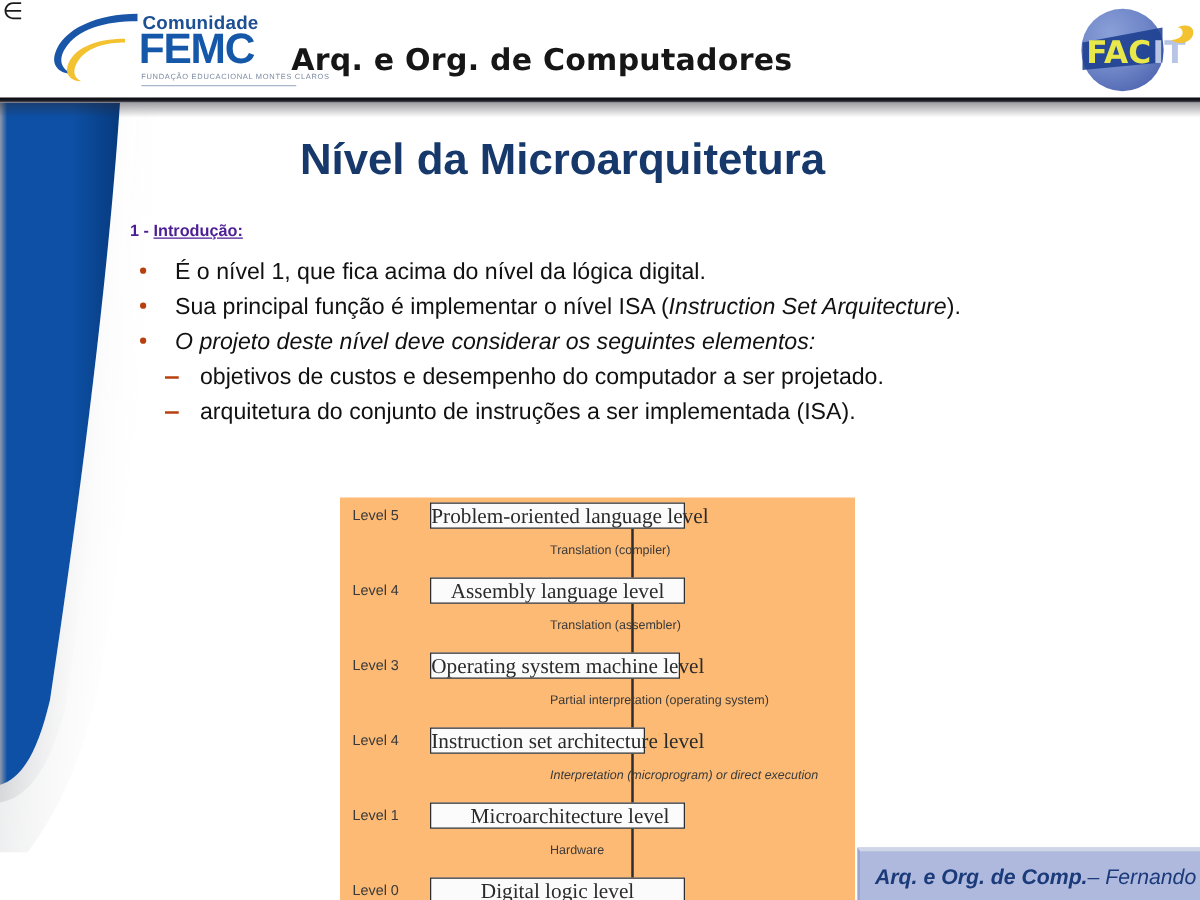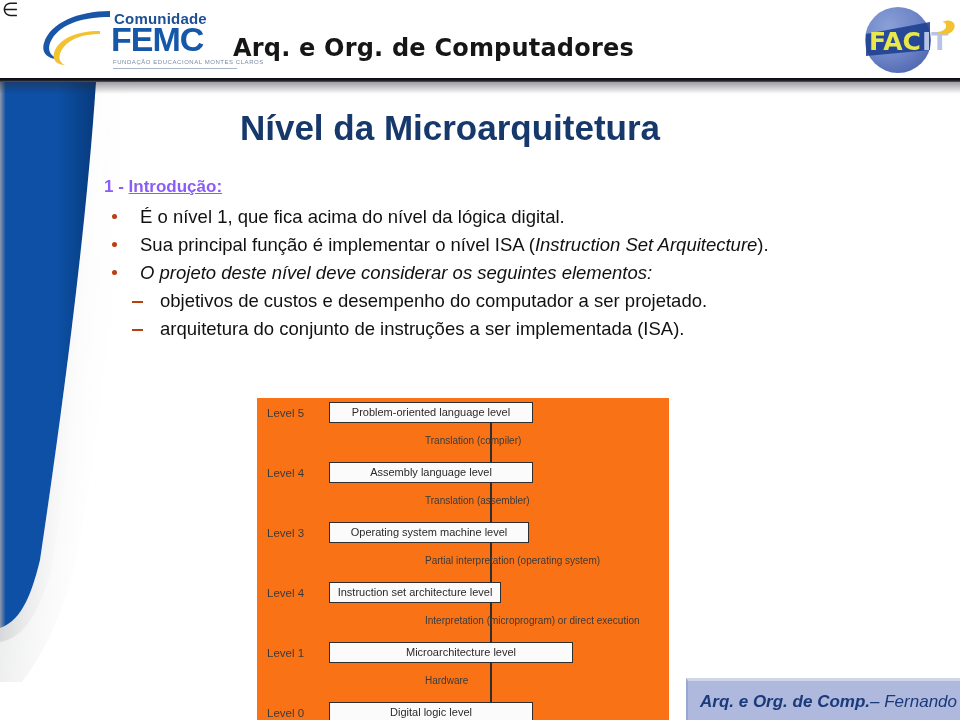--- a/index.html
+++ b/index.html
@@ -153,23 +153,23 @@
     font-size: 35px;
     font-weight: bold;
     color: #16386b;
     font-family: "Liberation Sans", sans-serif;
     letter-spacing: 0px;
   }
 
   .section-heading {
     position: absolute;
     left: 104px; top: 95px;
-    font-size: 17px;
-    font-weight: bold;
-    color: #8b5cf6;
+    font-size: 13px;
+    font-weight: bold;
+    color: #4c1d95;
     font-family: "Liberation Sans", sans-serif;
   }
   .section-heading .und {
     text-decoration: underline;
   }
 
   .bullets {
     position: absolute;
     left: 104px; top: 122px;
     width: 852px;
@@ -201,41 +201,41 @@
     font-family: "Liberation Sans", sans-serif;
   }
   .b-row.lvl1 { padding-left: 36px; }
   .b-row.lvl2 { padding-left: 56px; }
   .b-row.justify .b-text { text-align: justify; }
   .b-text i, .b-text em { font-style: italic; }
 
   
   .diagram {
     position: absolute;
-    left: 257px; top: 316px;
+    left: 272px; top: 316px;
     width: 412px; height: 322px;
-    background: #f97316;
+    background: #fdba74;
     z-index: 12;
   }
   .lvl-label {
     position: absolute;
     font-size: 11.5px;
     color: #3a3a3a;
     font-family: "Liberation Sans", sans-serif;
     white-space: nowrap;
   }
   .lvl-box {
     position: absolute;
     box-sizing: border-box;
     border: 1.4px solid #2e2e2e;
     background: #fbfbfb;
-    font-size: 11px;
+    font-size: 17px;
     color: #2a2a2a;
     text-align: center;
-    font-family: Liberation Sans, sans-serif;
+    font-family: Liberation Serif, serif;
     line-height: 19px;
     height: 21px;
     white-space: nowrap;
     overflow: visible;
   }
   .lvl-note {
     position: absolute;
     font-size: 10px;
     color: #3a3a3a;
     font-family: "Liberation Sans", sans-serif;
@@ -392,24 +392,24 @@
       <div class="lvl-label" style="left:10px; top:69px;">Level 4</div>
       <div class="lvl-box" style="left:72px; top:64px; width:204px;">Assembly language level</div>
       <div class="lvl-note" style="left:168px; top:97px;">Translation (assembler)</div>
 
       <div class="lvl-label" style="left:10px; top:129px;">Level 3</div>
       <div class="lvl-box" style="left:72px; top:124px; width:200px;">Operating system machine level</div>
       <div class="lvl-note" style="left:168px; top:157px;">Partial interpretation (operating system)</div>
 
       <div class="lvl-label" style="left:10px; top:189px;">Level 4</div>
       <div class="lvl-box" style="left:72px; top:184px; width:172px;">Instruction set architecture level</div>
-      <div class="lvl-note" style="left:168px; top:217px;">Interpretation (microprogram) or direct execution</div>
+      <div class="lvl-note" style="left:168px; top:217px;font-style:italic;">Interpretation (microprogram) or direct execution</div>
 
       <div class="lvl-label" style="left:10px; top:249px;">Level 1</div>
-      <div class="lvl-box" style="left:72px; top:244px; width:244px;padding-left:20px;">Microarchitecture level</div>
+      <div class="lvl-box" style="left:72px; top:244px; width:204px;padding-left:20px;">Microarchitecture level</div>
       <div class="lvl-note" style="left:168px; top:277px;">Hardware</div>
 
       <div class="lvl-label" style="left:10px; top:309px;">Level 0</div>
       <div class="lvl-box" style="left:72px; top:304px; width:204px;">Digital logic level</div>
 
     </div>
 
   </div>
 
   <div class="footer-badge">

